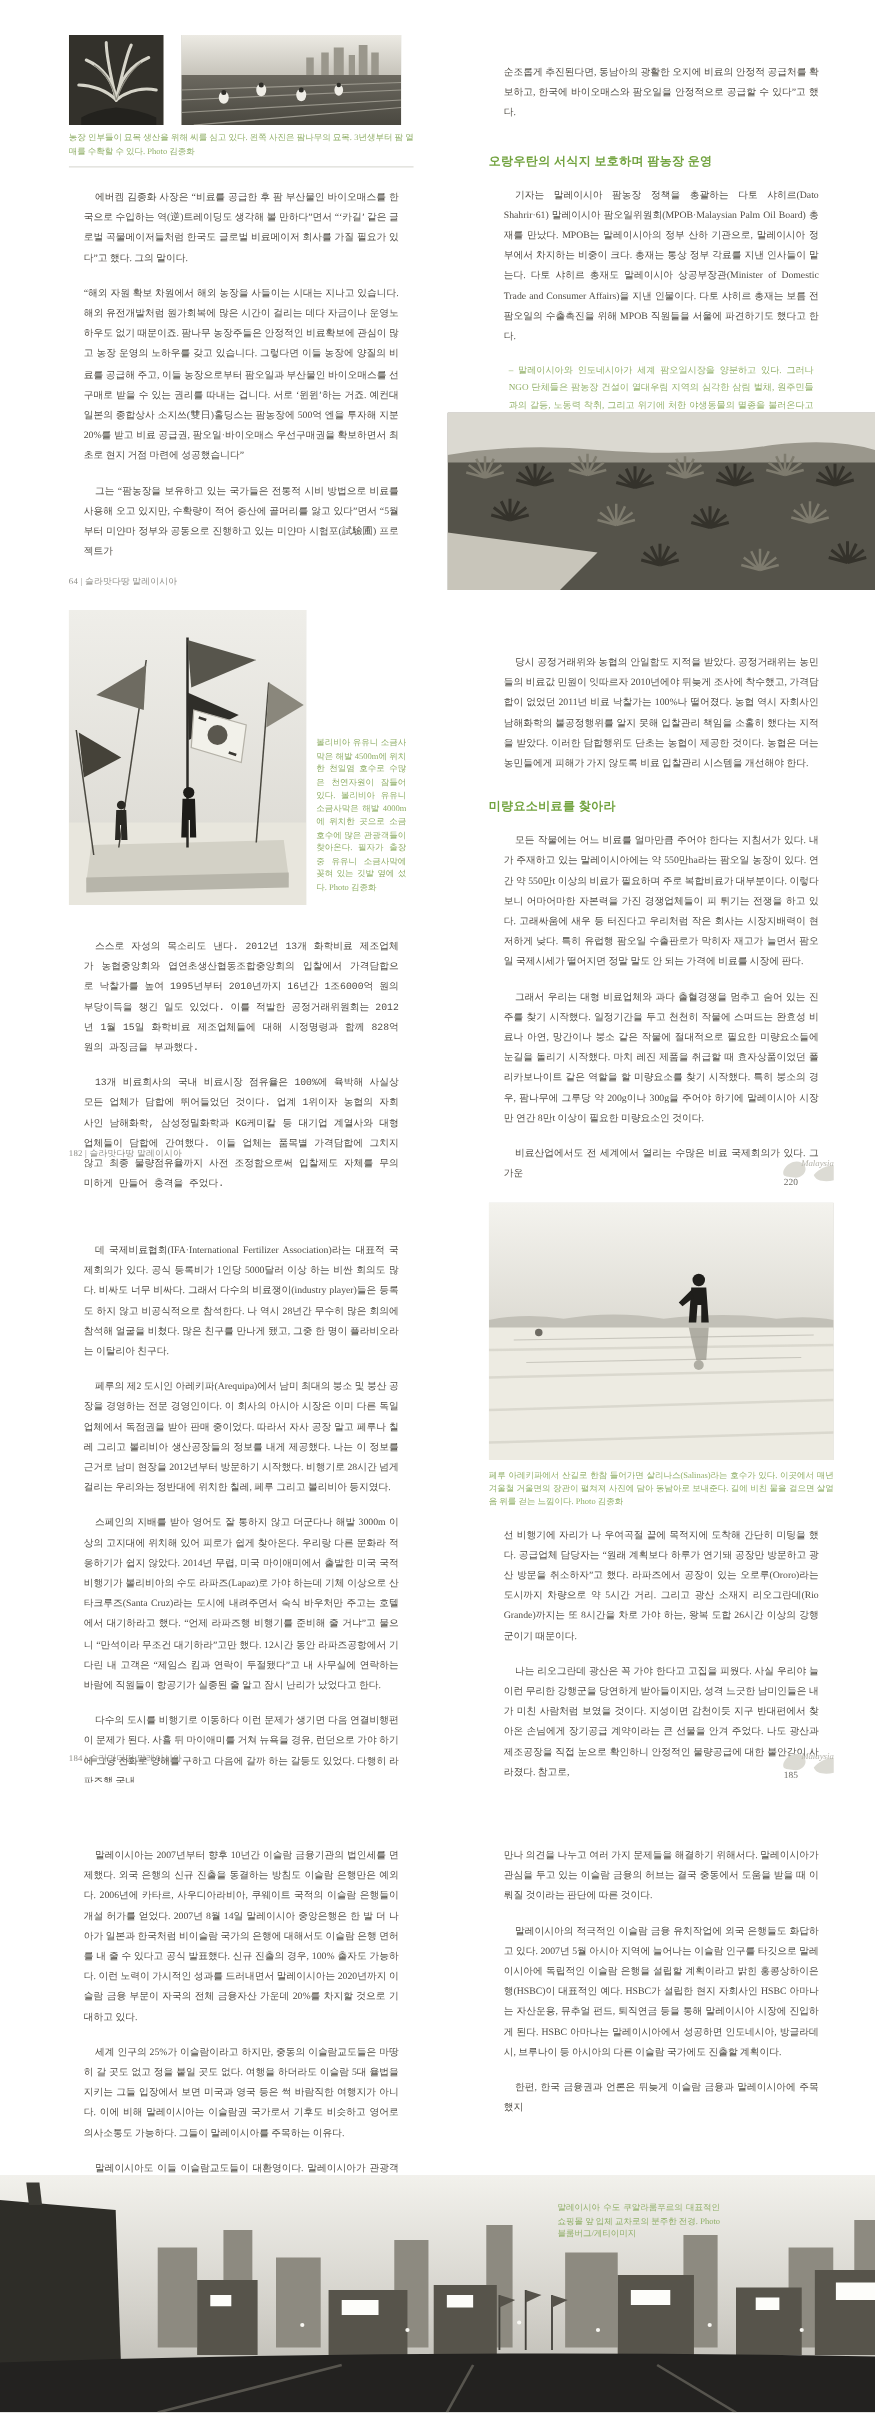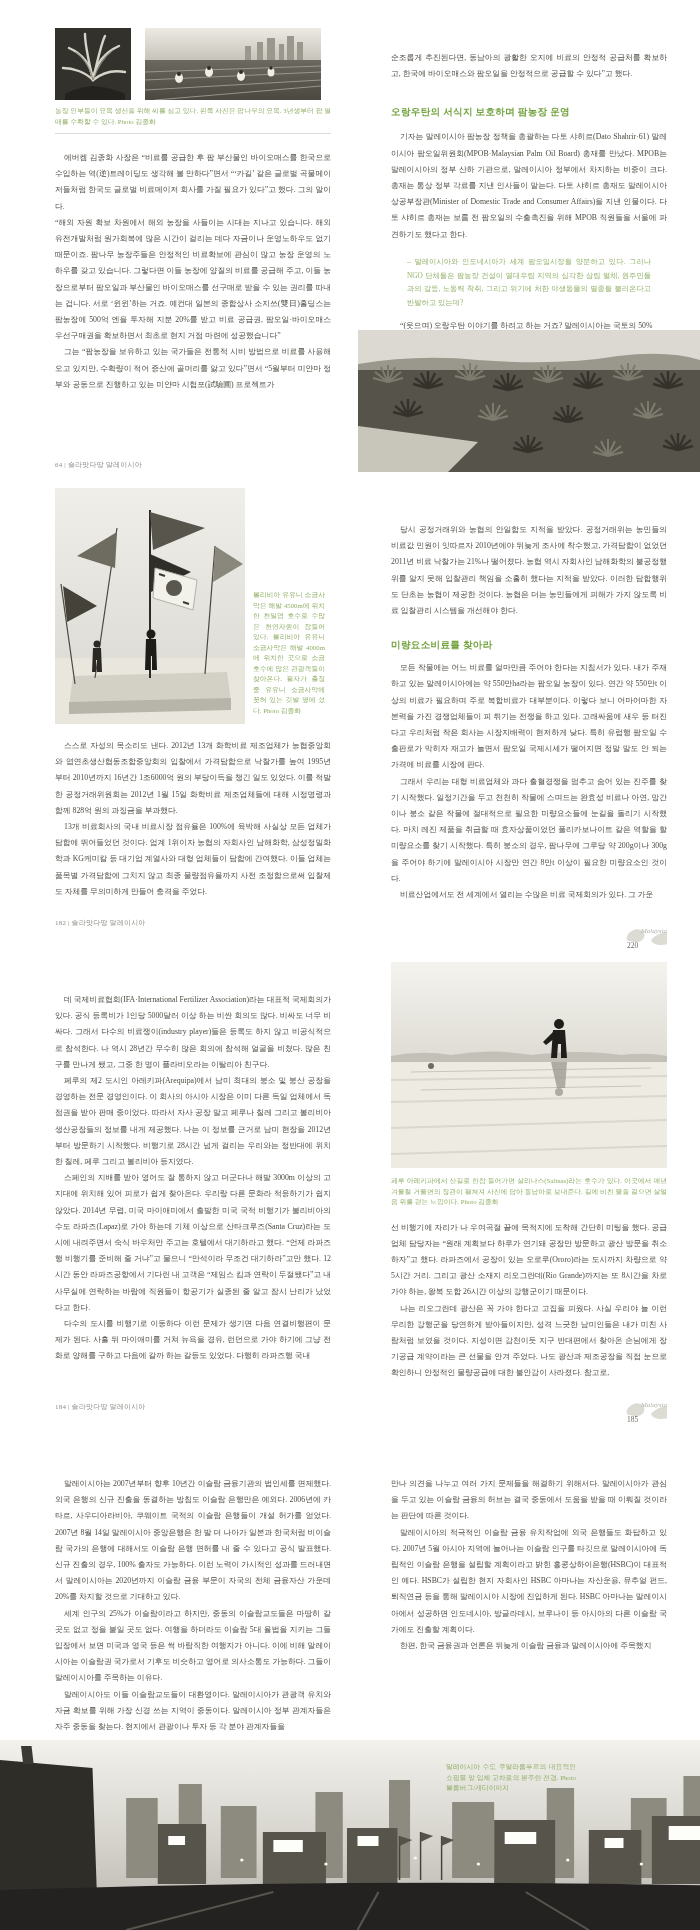--- a/index.html
+++ b/index.html
@@ -6,21 +6,21 @@
   body{width:700px;height:1930px;background:#ffffff;position:relative;overflow:hidden;
        font-family:"Liberation Serif","DejaVu Serif",serif;}
   .spread{position:absolute;left:0;width:700px;}
   #s1{top:28px;height:444px;}
   #s2{top:486px;height:468px;}
   #s3{top:962px;height:464px;}
   #s4{top:1440px;height:490px;padding-left:36px;}
   .page{position:absolute;top:0;height:100%;overflow:hidden;}
   .pl{left:55px;width:276px;}
   .pr{left:391px;width:276px;}
-  .bp{font-size:7.8px;line-height:16.2px;color:#4e4a42;text-align:justify;margin:0;text-indent:9px;}
+  .bp{font-size:7.8px;line-height:16.2px;color:#4e4a42;text-align:justify;margin:12px;text-indent:9px;}
   .noind{text-indent:0;}
   .cap{font-size:6.8px;line-height:10.5px;color:#8fae66;margin:0;text-align:justify;}
   .h2{font-size:9.6px;font-weight:bold;color:#72a33f;margin:0;letter-spacing:.3px;}
   .q{font-size:7.3px;line-height:13.8px;color:#93b169;text-align:justify;margin:0;}
   .foot{font-size:7px;color:#8d8c86;letter-spacing:.2px;}
   .rule{border-top:1px solid #ddddd8;height:0;}
   .photo{overflow:hidden;background:#d8d6cf;}
   .photo svg{display:block;width:100%;height:100%;}
   .stamp{position:absolute;width:60px;height:30px;}
   .stamp svg{position:absolute;right:0;top:0;}
@@ -176,28 +176,28 @@
         </g>
         <g fill="#2a2924">
           <circle cx="42" cy="156" r="3.5"></circle>
             <path d="M38 160 L46 160 L47 184 L42 184 L42 172 L41 172 L41 184 L37 184 Z"></path>
         </g>
       </svg>
     </div>
     <div class="vcap" style="left:198px;top:104px;width:72px;height:134px;">
       <p class="cap">볼리비아 유유니 소금사막은 해발 4500m에 위치한 천일염 호수로 수많은 천연자원이 잠들어 있다. 볼리비아 유유니 소금사막은 해발 4000m에 위치한 곳으로 소금호수에 많은 관광객들이 찾아온다. 필자가 출장 중 유유니 소금사막에 꽂혀 있는 깃발 옆에 섰다. Photo 김종화</p>
     </div>
-    <div style="position:absolute;left:0;top:252px;width:276px;">
+    <div style="position:absolute;left:0;top:252px;width:276px;font-family:Liberation Mono, monospace;">
       <p class="bp">스스로 자성의 목소리도 낸다. 2012년 13개 화학비료 제조업체가 농협중앙회와 엽연초생산협동조합중앙회의 입찰에서 가격담합으로 낙찰가를 높여 1995년부터 2010년까지 16년간 1조6000억 원의 부당이득을 챙긴 일도 있었다. 이를 적발한 공정거래위원회는 2012년 1월 15일 화학비료 제조업체들에 대해 시정명령과 함께 828억 원의 과징금을 부과했다.</p>
       <p class="bp">13개 비료회사의 국내 비료시장 점유율은 100%에 육박해 사실상 모든 업체가 담합에 뛰어들었던 것이다. 업계 1위이자 농협의 자회사인 남해화학, 삼성정밀화학과 KG케미칼 등 대기업 계열사와 대형 업체들이 담합에 간여했다. 이들 업체는 품목별 가격담합에 그치지 않고 최종 물량점유율까지 사전 조정함으로써 입찰제도 자체를 무의미하게 만들어 충격을 주었다.</p>
     </div>
     <div class="foot" style="position:absolute;left:0;bottom:26px;">182 | 슬라맛다땅 말레이시아</div>
   </div>
   <div class="page pr">
-    <p class="bp" style="margin-top:36px;">당시 공정거래위와 농협의 안일함도 지적을 받았다. 공정거래위는 농민들의 비료값 민원이 잇따르자 2010년에야 뒤늦게 조사에 착수했고, 가격담합이 없었던 2011년 비료 낙찰가는 21%나 떨어졌다. 농협 역시 자회사인 남해화학의 불공정행위를 알지 못해 입찰관리 책임을 소홀히 했다는 지적을 받았다. 이러한 담합행위도 단초는 농협이 제공한 것이다. 농협은 더는 농민들에게 피해가 가지 않도록 비료 입찰관리 시스템을 개선해야 한다.</p>
+    <p class="bp" style="margin-top:36px;">당시 공정거래위와 농협의 안일함도 지적을 받았다. 공정거래위는 농민들의 비료값 민원이 잇따르자 2010년에야 뒤늦게 조사에 착수했고, 가격담합이 없었던 2011년 비료 낙찰가는 100%나 떨어졌다. 농협 역시 자회사인 남해화학의 불공정행위를 알지 못해 입찰관리 책임을 소홀히 했다는 지적을 받았다. 이러한 담합행위도 단초는 농협이 제공한 것이다. 농협은 더는 농민들에게 피해가 가지 않도록 비료 입찰관리 시스템을 개선해야 한다.</p>
     <h3 class="h2" style="margin:20px 0 8px;">미량요소비료를 찾아라</h3>
     <p class="bp">모든 작물에는 어느 비료를 얼마만큼 주어야 한다는 지침서가 있다. 내가 주재하고 있는 말레이시아에는 약 550만ha라는 팜오일 농장이 있다. 연간 약 550만t 이상의 비료가 필요하며 주로 복합비료가 대부분이다. 이렇다 보니 어마어마한 자본력을 가진 경쟁업체들이 피 튀기는 전쟁을 하고 있다. 고래싸움에 새우 등 터진다고 우리처럼 작은 회사는 시장지배력이 현저하게 낮다. 특히 유럽행 팜오일 수출판로가 막히자 재고가 늘면서 팜오일 국제시세가 떨어지면 정말 말도 안 되는 가격에 비료를 시장에 판다.</p>
     <p class="bp">그래서 우리는 대형 비료업체와 과다 출혈경쟁을 멈추고 숨어 있는 진주를 찾기 시작했다. 일정기간을 두고 천천히 작물에 스며드는 완효성 비료나 아연, 망간이나 붕소 같은 작물에 절대적으로 필요한 미량요소들에 눈길을 돌리기 시작했다. 마치 레진 제품을 취급할 때 효자상품이었던 폴리카보나이트 같은 역할을 할 미량요소를 찾기 시작했다. 특히 붕소의 경우, 팜나무에 그루당 약 200g이나 300g을 주어야 하기에 말레이시아 시장만 연간 8만t 이상이 필요한 미량요소인 것이다.</p>
     <p class="bp">비료산업에서도 전 세계에서 열리는 수많은 비료 국제회의가 있다. 그 가운</p>
     <div class="stamp" style="right:-14px;bottom:2px;">
       <svg width="60" height="30" viewBox="0 0 60 30">
         <path d="M6 14 C10 6 20 5 23 11 C25 16 20 21 14 20 C9 19 4 20 6 14 Z M30 18 C37 10 49 8 56 13 C58 15 56 20 51 21 C42 24 32 24 30 18 Z" fill="#dcdbd4"></path>
         <text x="33" y="11" font-size="7" font-style="italic" fill="#b4b2a9" text-anchor="middle">Malaysia</text>
       </svg>
       <span class="pgnum">220</span>

